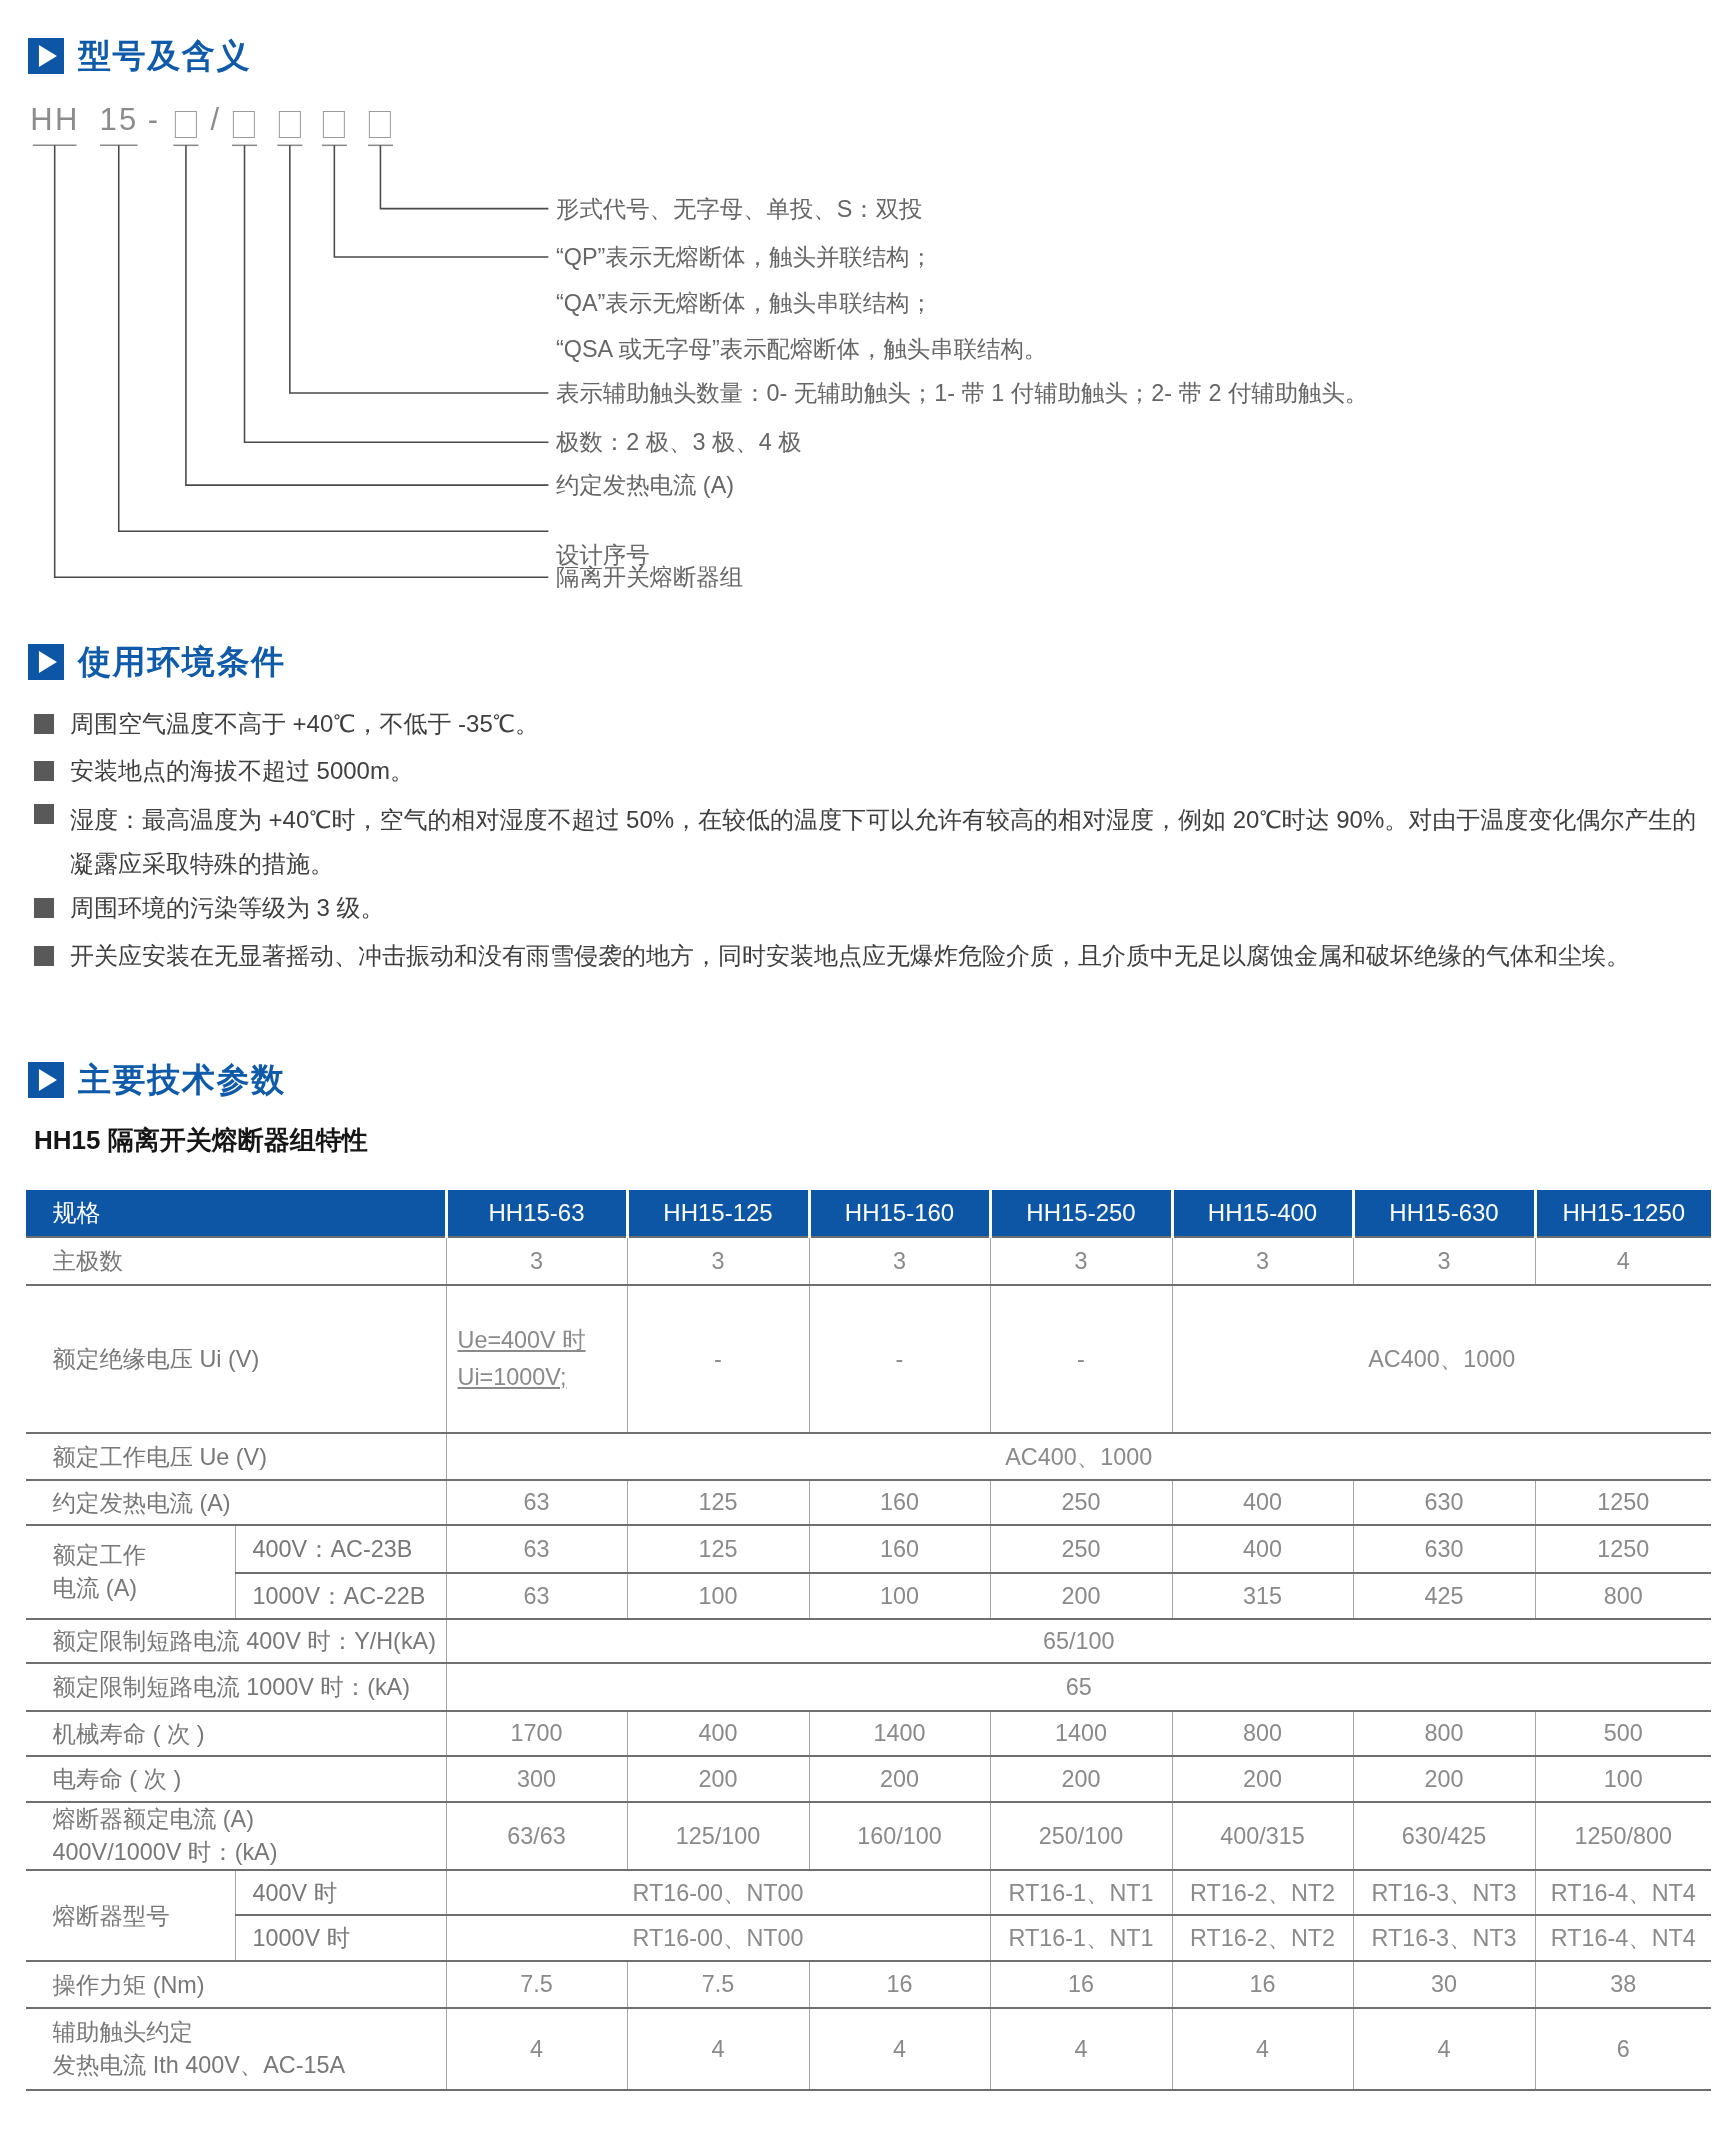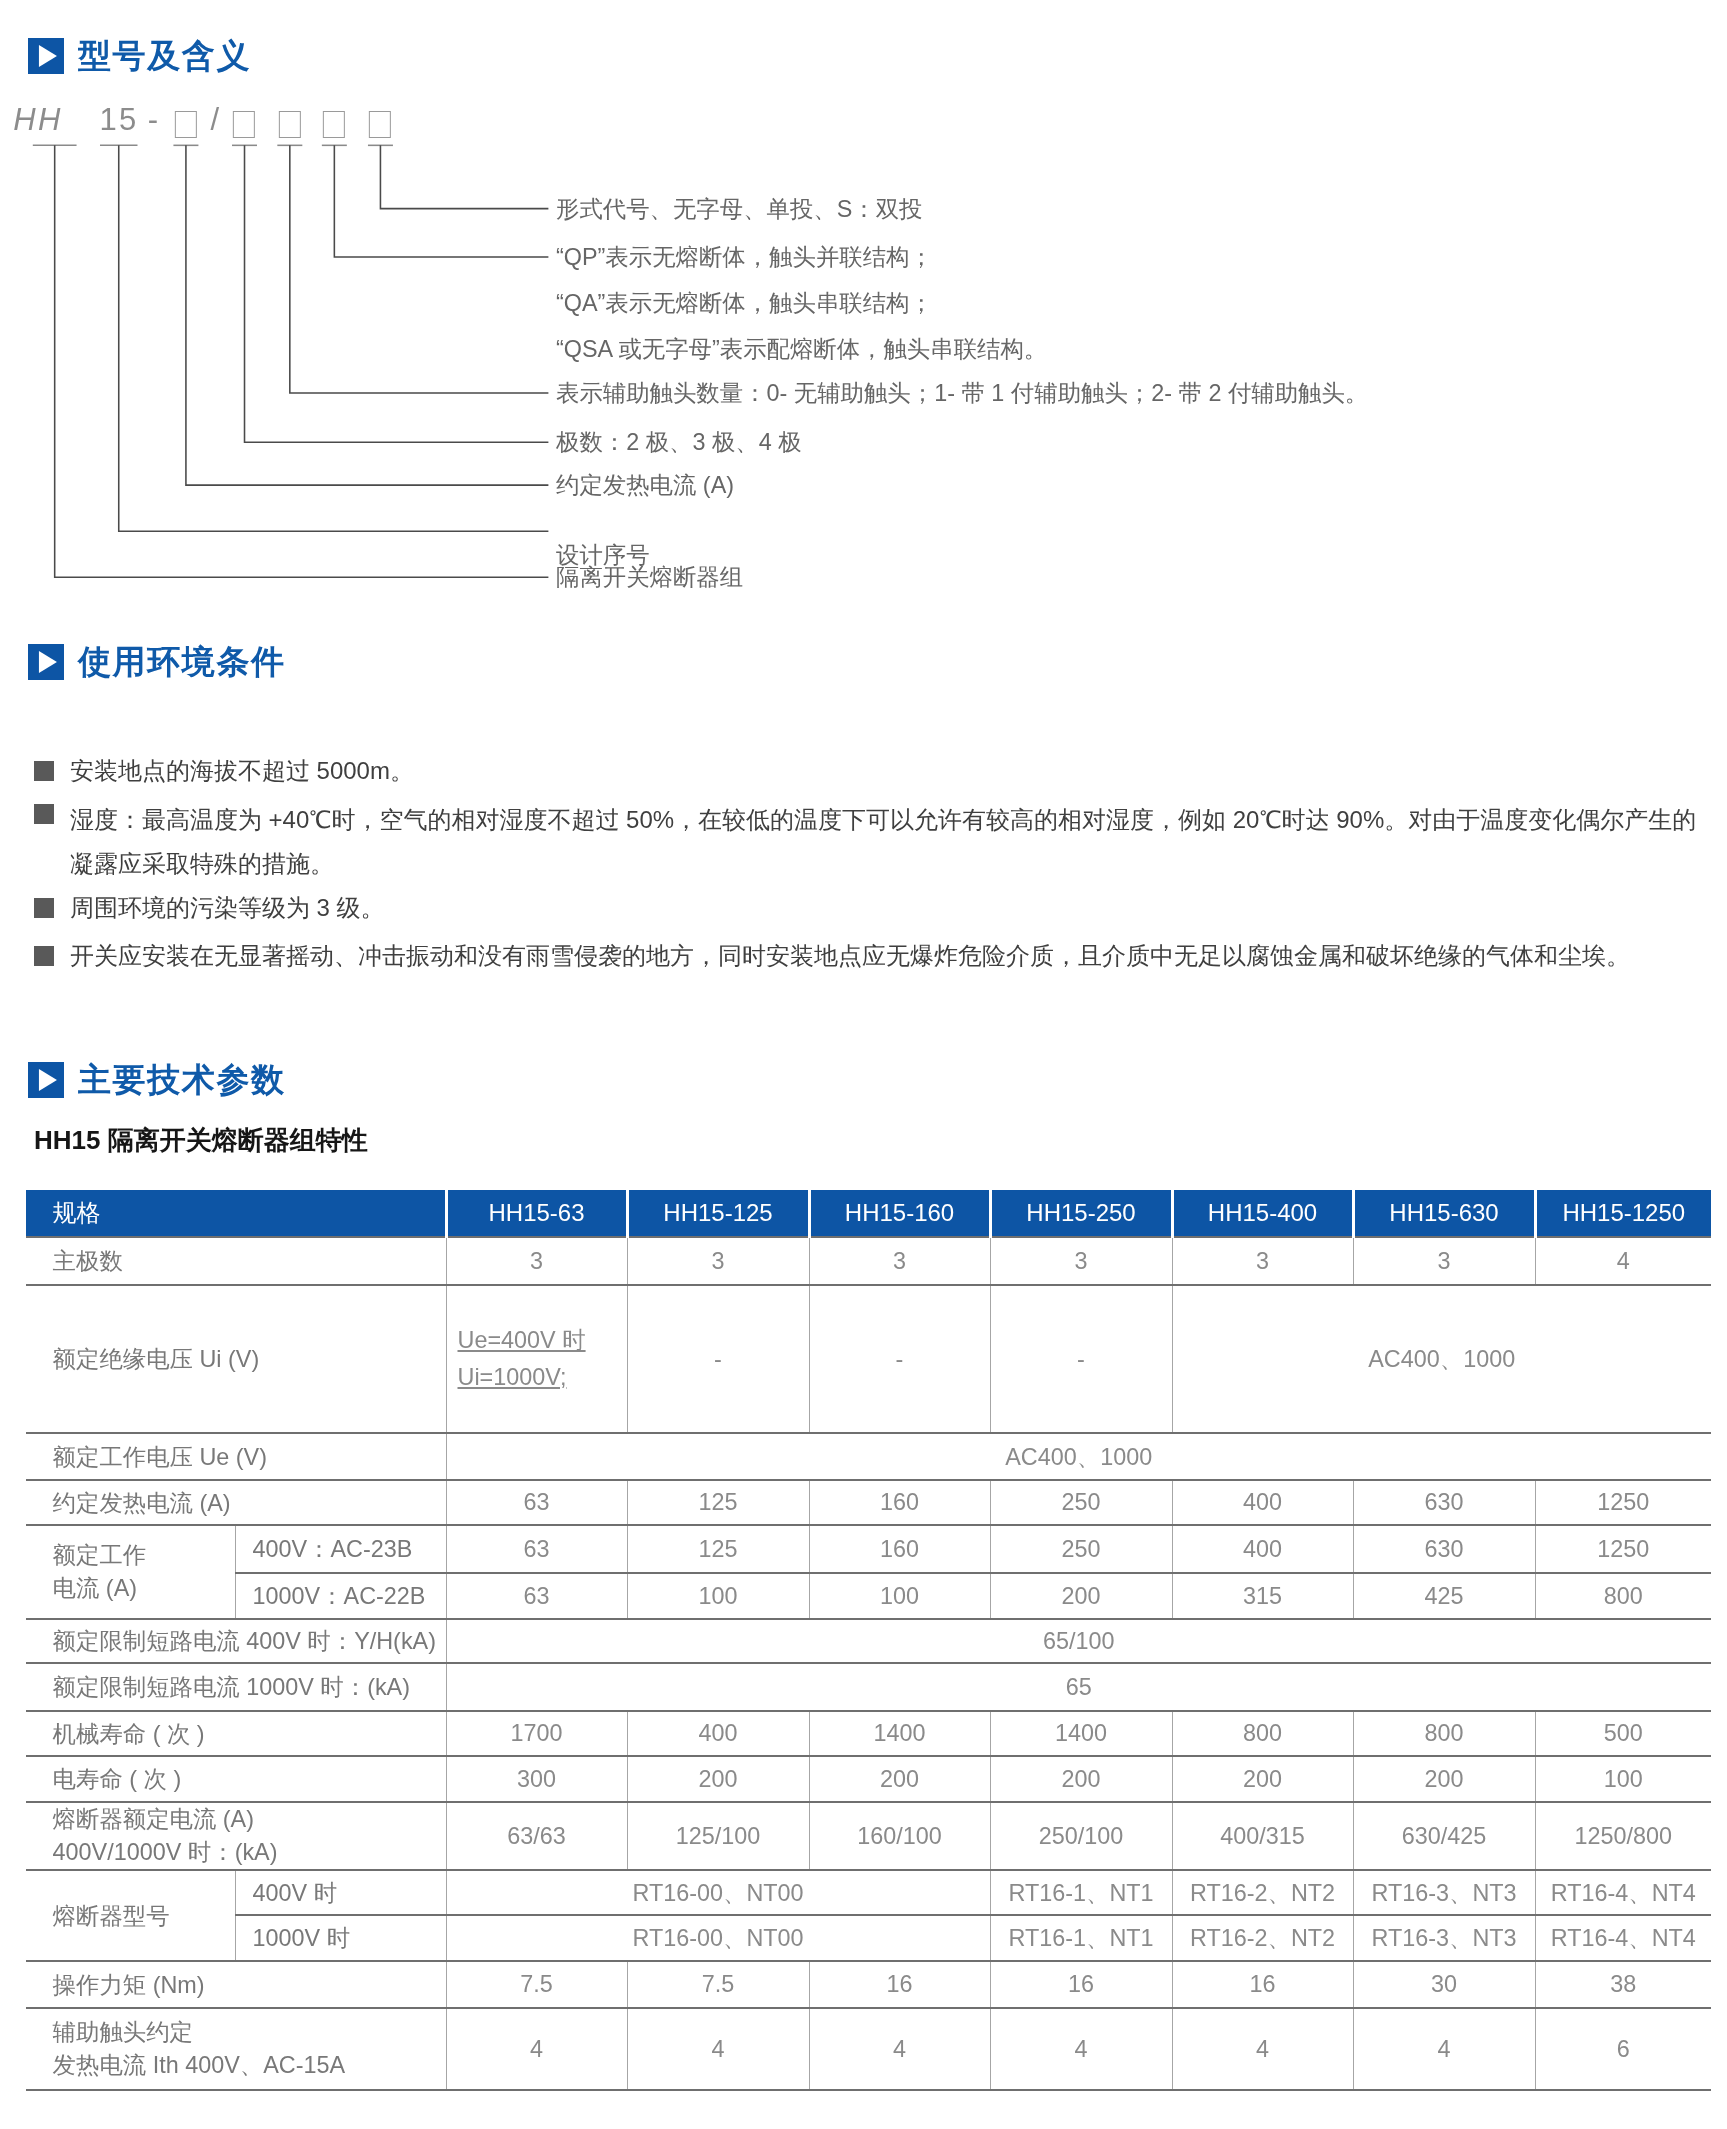--- a/index.html
+++ b/index.html
@@ -72,21 +72,21 @@
       <path d="M487 186V267H702"></path>
       <path d="M428 186V329H702"></path>
       <path d="M371 186V503H702"></path>
       <path d="M313 186V566H702"></path>
       <path d="M238 186V621H702"></path>
       <path d="M152 186V680H702"></path>
       <path d="M70 186V739H702"></path>
     </g>
   </svg>
 
-  <span class="msym" style="left:38px;font-style:italic;">HH</span>
+  <span class="msym" style="left:55px;">HH</span>
   <span class="msym" style="left:119px;">15</span>
   <span class="msym" style="left:154px;">-</span>
   <span class="mbox" style="left:186px;"></span>
   <span class="msym" style="left:216px;">/</span>
   <span class="mbox" style="left:244px;"></span>
   <span class="mbox" style="left:290px;"></span>
   <span class="mbox" style="left:334px;"></span>
   <span class="mbox" style="left:380px;"></span>
 
   <div class="dlabel" style="top:194px;">形式代号、无字母、单投、S：双投</div>
@@ -100,20 +100,24 @@
   <div class="dlabel" style="top:562px;">隔离开关熔断器组</div>
 
   <div class="sec-head" style="top:640px;">
     <svg class="sec-icon" viewBox="0 0 46 46">
       <rect x="0" y="0" width="46" height="46" fill="#0d55a5"></rect>
       <polygon points="14,9 14,37 37,23" fill="#ffffff"></polygon>
     </svg>
     <span class="sec-title">使用环境条件</span>
   </div>
 
+  <div class="bullet" style="top:708px;">
+    <span class="bullet-sq"></span>
+    <span class="bullet-text">周围空气温度不高于 +40℃，不低于 -35℃。</span>
+  </div>
   <div class="bullet" style="top:755px;">
     <span class="bullet-sq"></span>
     <span class="bullet-text">安装地点的海拔不超过 5000m。</span>
   </div>
   <div class="bullet" style="top:798px;">
     <span class="bullet-sq"></span>
     <span class="bullet-text wrap">湿度：最高温度为 +40℃时，空气的相对湿度不超过 50%，在较低的温度下可以允许有较高的相对湿度，例如 20℃时达 90%。对由于温度变化偶尔产生的凝露应采取特殊的措施。</span>
   </div>
   <div class="bullet" style="top:892px;">
     <span class="bullet-sq"></span>

